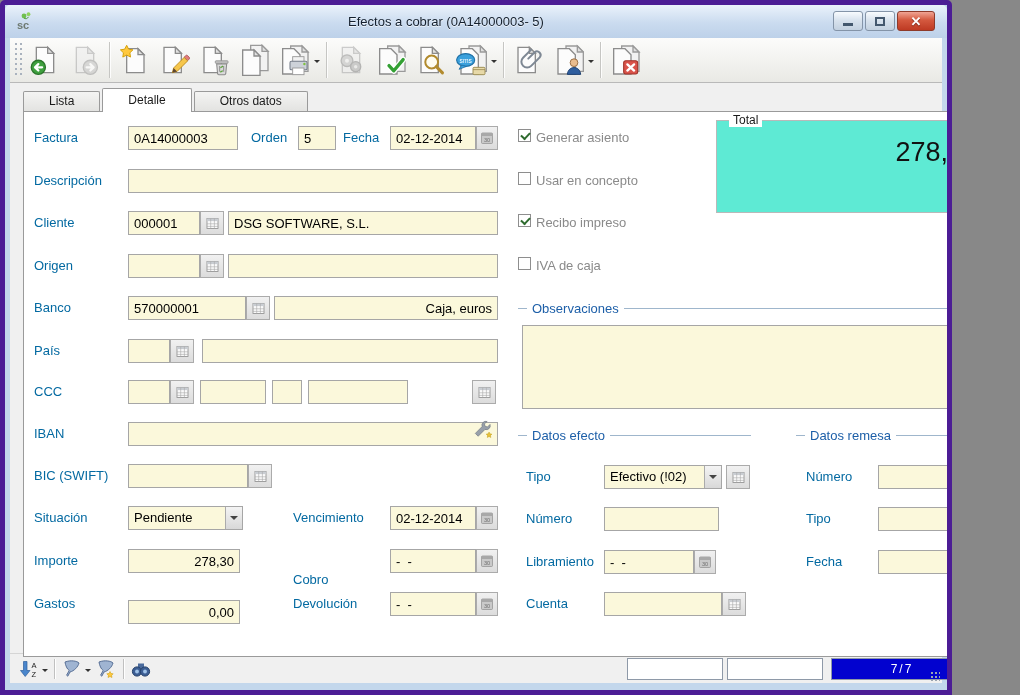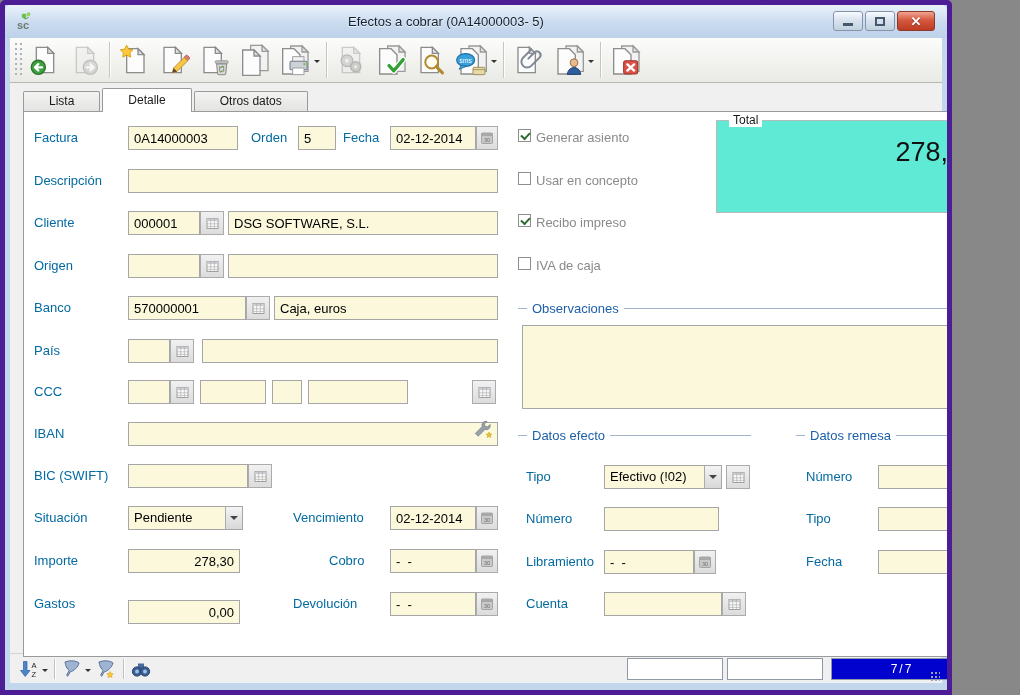--- a/index.html
+++ b/index.html
@@ -331,21 +331,21 @@
 
       <span class="lbl" style="left:10px;top:188px;">Banco</span>
       <input class="fld" style="left: 104px; top: 184px; width: 118px;" readonly="" value="570000001">
       <button class="sqbtn" style="left:222px;top:184px;width:24px;">
         <svg width="13" height="13" viewBox="0 0 13 13">
             <rect x="1" y="1.5" width="11" height="10" fill="#FAFAFA" stroke="#8A8A8A" stroke-width=".8"></rect>
             <rect x="1" y="1.5" width="11" height="2.6" fill="#C9CDD2"></rect>
             <path d="M1 6.8h11M1 9.4h11M4.7 1.5v10M8.4 1.5v10" stroke="#A8A8A8" stroke-width=".6"></path>
           </svg>
       </button>
-      <input class="fld" style="left: 250px; top: 184px; width: 224px;" readonly="" value="Caja, euros">
+      <input class="fld" style="left: 250px; top: 184px; width: 224px; text-align: right;" readonly="" value="Caja, euros">
 
       <span class="lbl" style="left:10px;top:231px;">País</span>
       <input class="fld" style="left: 104px; top: 227px; width: 42px;" readonly="" value="">
       <button class="sqbtn" style="left:146px;top:227px;width:24px;">
         <svg width="13" height="13" viewBox="0 0 13 13">
             <rect x="1" y="1.5" width="11" height="10" fill="#FAFAFA" stroke="#8A8A8A" stroke-width=".8"></rect>
             <rect x="1" y="1.5" width="11" height="2.6" fill="#C9CDD2"></rect>
             <path d="M1 6.8h11M1 9.4h11M4.7 1.5v10M8.4 1.5v10" stroke="#A8A8A8" stroke-width=".6"></path>
           </svg>
       </button>
@@ -400,21 +400,21 @@
       <button class="sqbtn" style="left:452px;top:394px;width:22px;">
         <svg width="14" height="14" viewBox="0 0 14 14">
             <rect x="1.5" y="2" width="11" height="10.5" rx="1" fill="#C9C9C9" stroke="#8E8E8E" stroke-width=".7"></rect>
             <rect x="1.5" y="2" width="11" height="3" fill="#A8A8A8"></rect>
             <text x="7" y="10.8" font-size="5.5" fill="#6E6E6E" text-anchor="middle" font-family="sans-serif">30</text>
           </svg>
       </button>
 
       <span class="lbl" style="left:10px;top:441px;">Importe</span>
       <input class="fld num" style="left: 104px; top: 437px; width: 112px;" readonly="" value="278,30">
-      <span class="lbl" style="left:269px;top:441px;margin-left:36px;">Cobro</span>
+      <span class="lbl" style="left:269px;top:460px;">Cobro</span>
       <input class="fld" style="left: 366px; top: 437px; width: 86px;" readonly="" value="-  -">
       <button class="sqbtn" style="left:452px;top:437px;width:22px;">
         <svg width="14" height="14" viewBox="0 0 14 14">
             <rect x="1.5" y="2" width="11" height="10.5" rx="1" fill="#C9C9C9" stroke="#8E8E8E" stroke-width=".7"></rect>
             <rect x="1.5" y="2" width="11" height="3" fill="#A8A8A8"></rect>
             <text x="7" y="10.8" font-size="5.5" fill="#6E6E6E" text-anchor="middle" font-family="sans-serif">30</text>
           </svg>
       </button>
 
       <span class="lbl" style="left:10px;top:484px;">Gastos</span>

